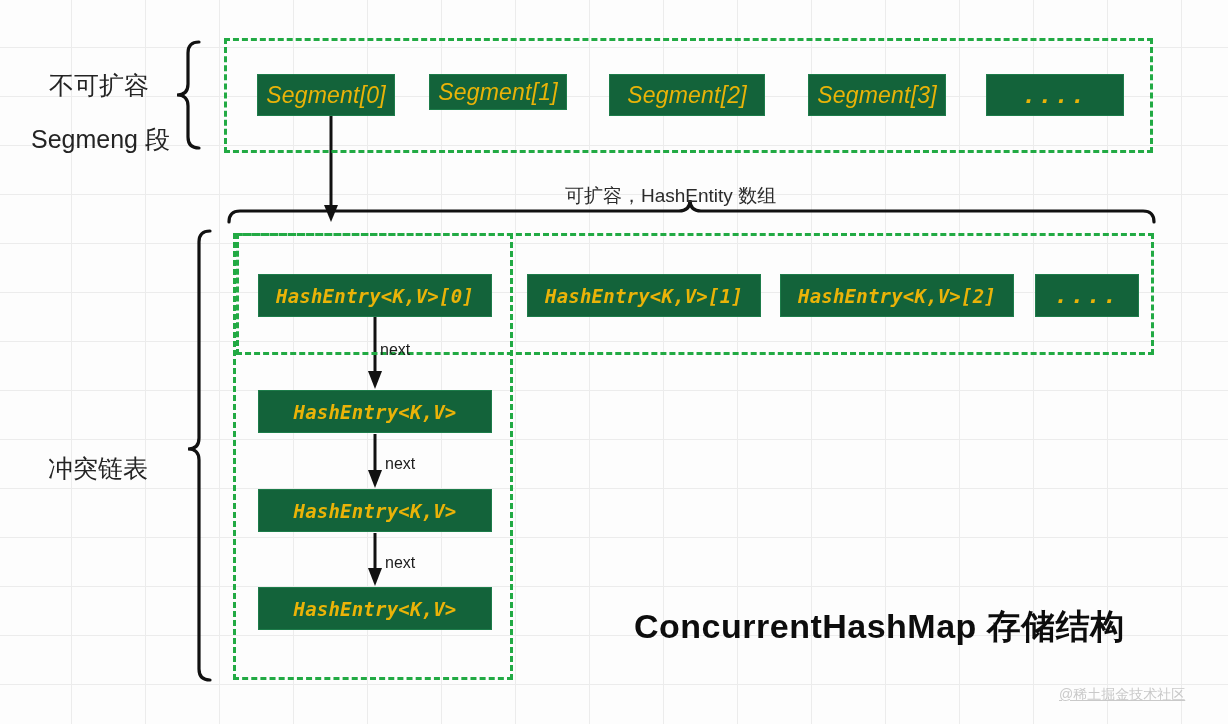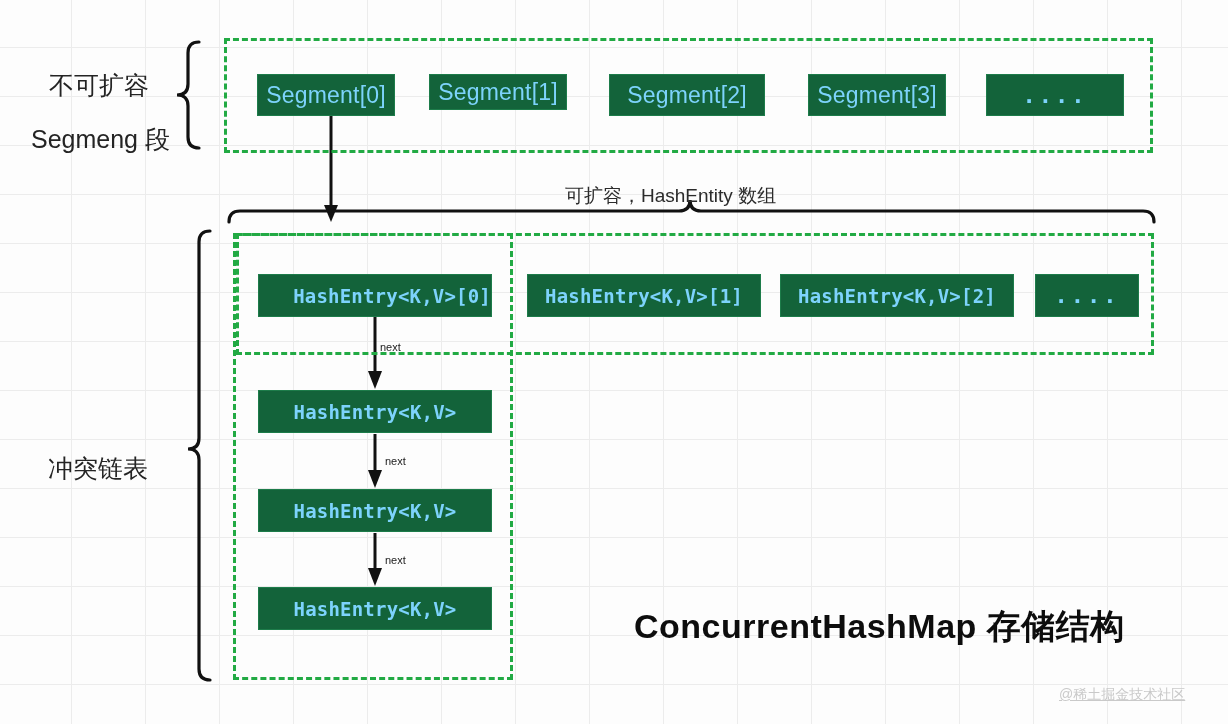--- a/index.html
+++ b/index.html
@@ -18,28 +18,29 @@
       linear-gradient(to bottom, #ececec 1px, transparent 1px);
     background-size: 74px 49px;
     background-position: -3px -2px;
     font-family: "Liberation Sans", sans-serif;
   }
 
   
   .gbox {
     position: absolute;
     background: #13633a;
-    color: #7dd3fc;
+    color: #eab308;
     display: flex;
     align-items: center;
     justify-content: center;
     box-sizing: border-box;
     border: 1px solid #1d7c4a;
     letter-spacing: 0.2px;
     white-space: nowrap;
+    font-style: italic;
   }
   .gbox.seg {
     font-family: "Liberation Sans", sans-serif;
     font-size: 23px;
   }
   .gbox.entry {
     font-family: "DejaVu Sans Mono", "Liberation Mono", monospace;
     font-size: 19px;
     font-weight: 700;
   }
@@ -60,21 +61,21 @@
 
   
   .label {
     position: absolute;
     color: #242424;
     white-space: nowrap;
     margin-top: 12px;
   }
   .cn-label { font-size: 25px; }
   .brace-label { font-size: 19px; color: #2b2b2b; }
-  .next-label { font-size: 11px; color: #1b1b1b; }
+  .next-label { font-size: 16px; color: #1b1b1b; }
   .title {
     position: absolute;
     font-size: 34px;
     font-weight: bold;
     color: #0d0d0d;
     white-space: nowrap;
     letter-spacing: 0.5px;
     text-align: center;
   }
   .watermark {
@@ -139,21 +140,21 @@
     <span>....</span>
   </div>
 
   <div class="label cn-label" style="left:49px; top:57px;">不可扩容</div>
   <div class="label brace-label" style="left:565px; top:171px;">可扩容，HashEntity 数组</div>
 
   <div class="label cn-label" style="left:31px; top:111px;">Segmeng 段</div>
 
   <div class="dashed" style="left:236px; top:233px; width:918px; height:122px;"></div>
 
-  <div class="gbox entry" style="left:258px; top:274px; width:234px; height:43px;justify-content:flex-end;">
+  <div class="gbox entry" style="left:258px; top:274px; width:234px; height:43px;">
     <span>HashEntry&lt;K,V&gt;[0]</span>
   </div>
   <div class="gbox entry" style="left:527px; top:274px; width:234px; height:43px;">
     <span>HashEntry&lt;K,V&gt;[1]</span>
   </div>
   <div class="gbox entry" style="left:780px; top:274px; width:234px; height:43px;">
     <span>HashEntry&lt;K,V&gt;[2]</span>
   </div>
   <div class="gbox dots" style="left:1035px; top:274px; width:104px; height:43px;">
     <span>....</span>

